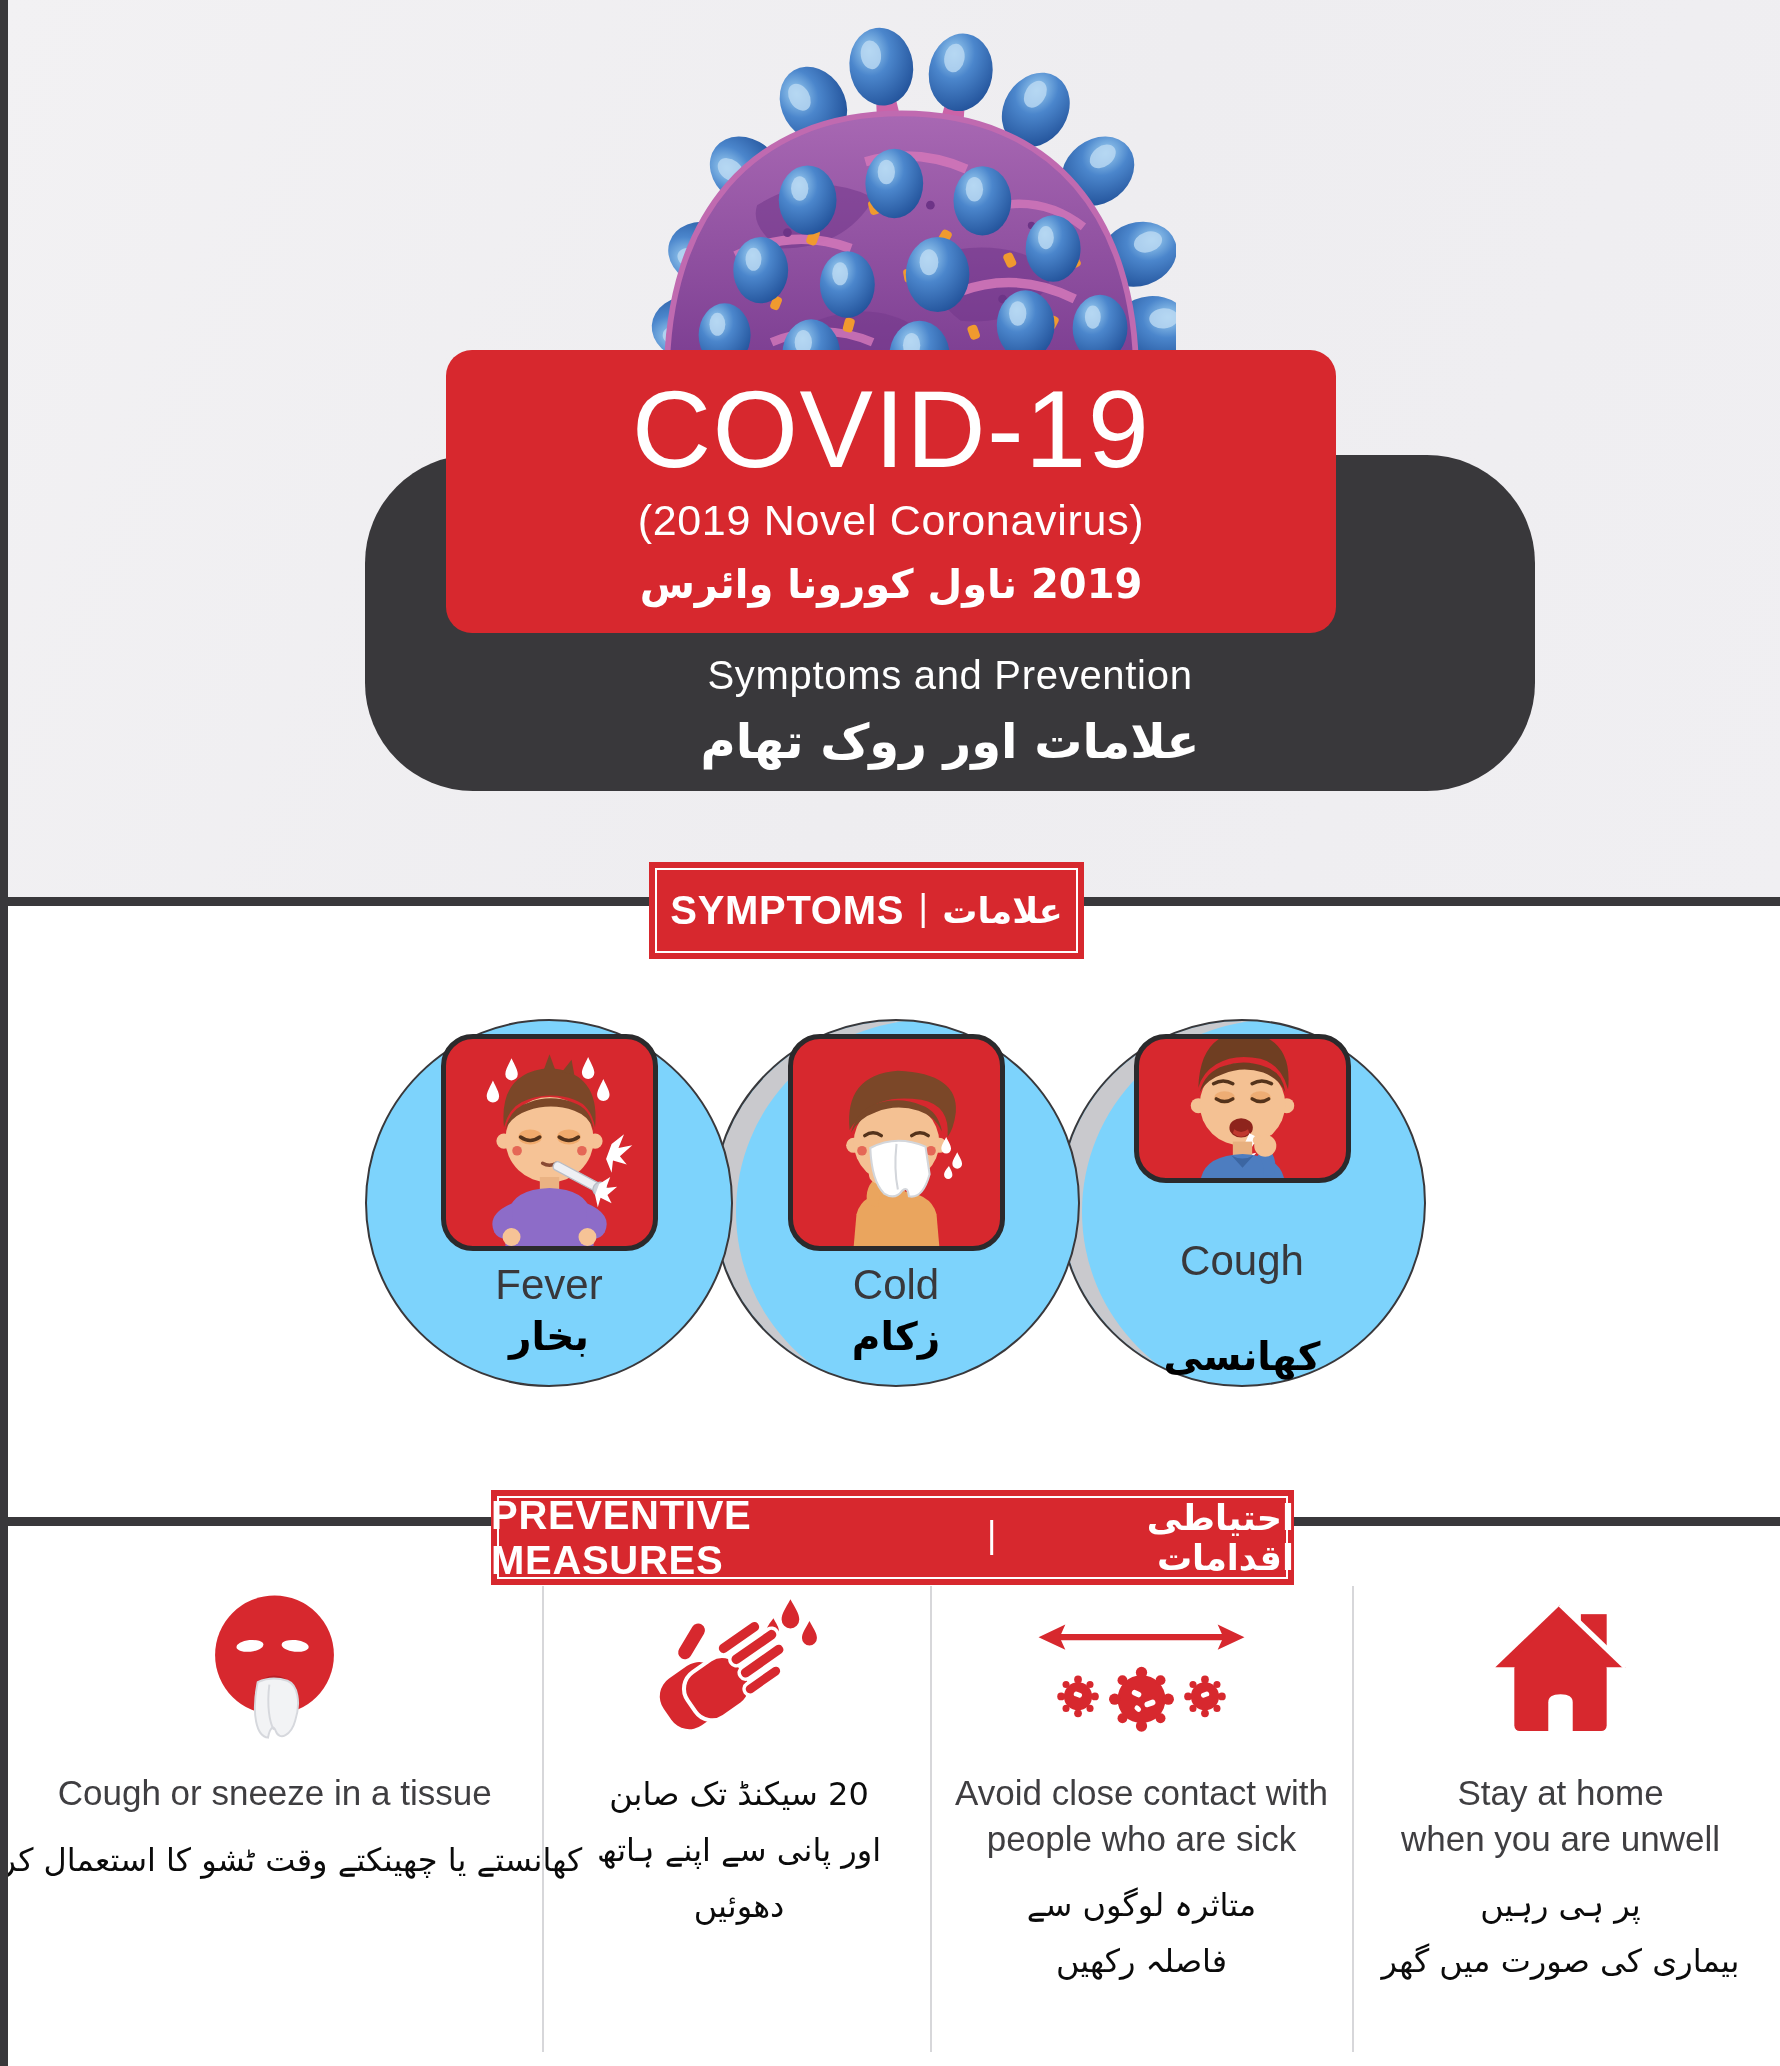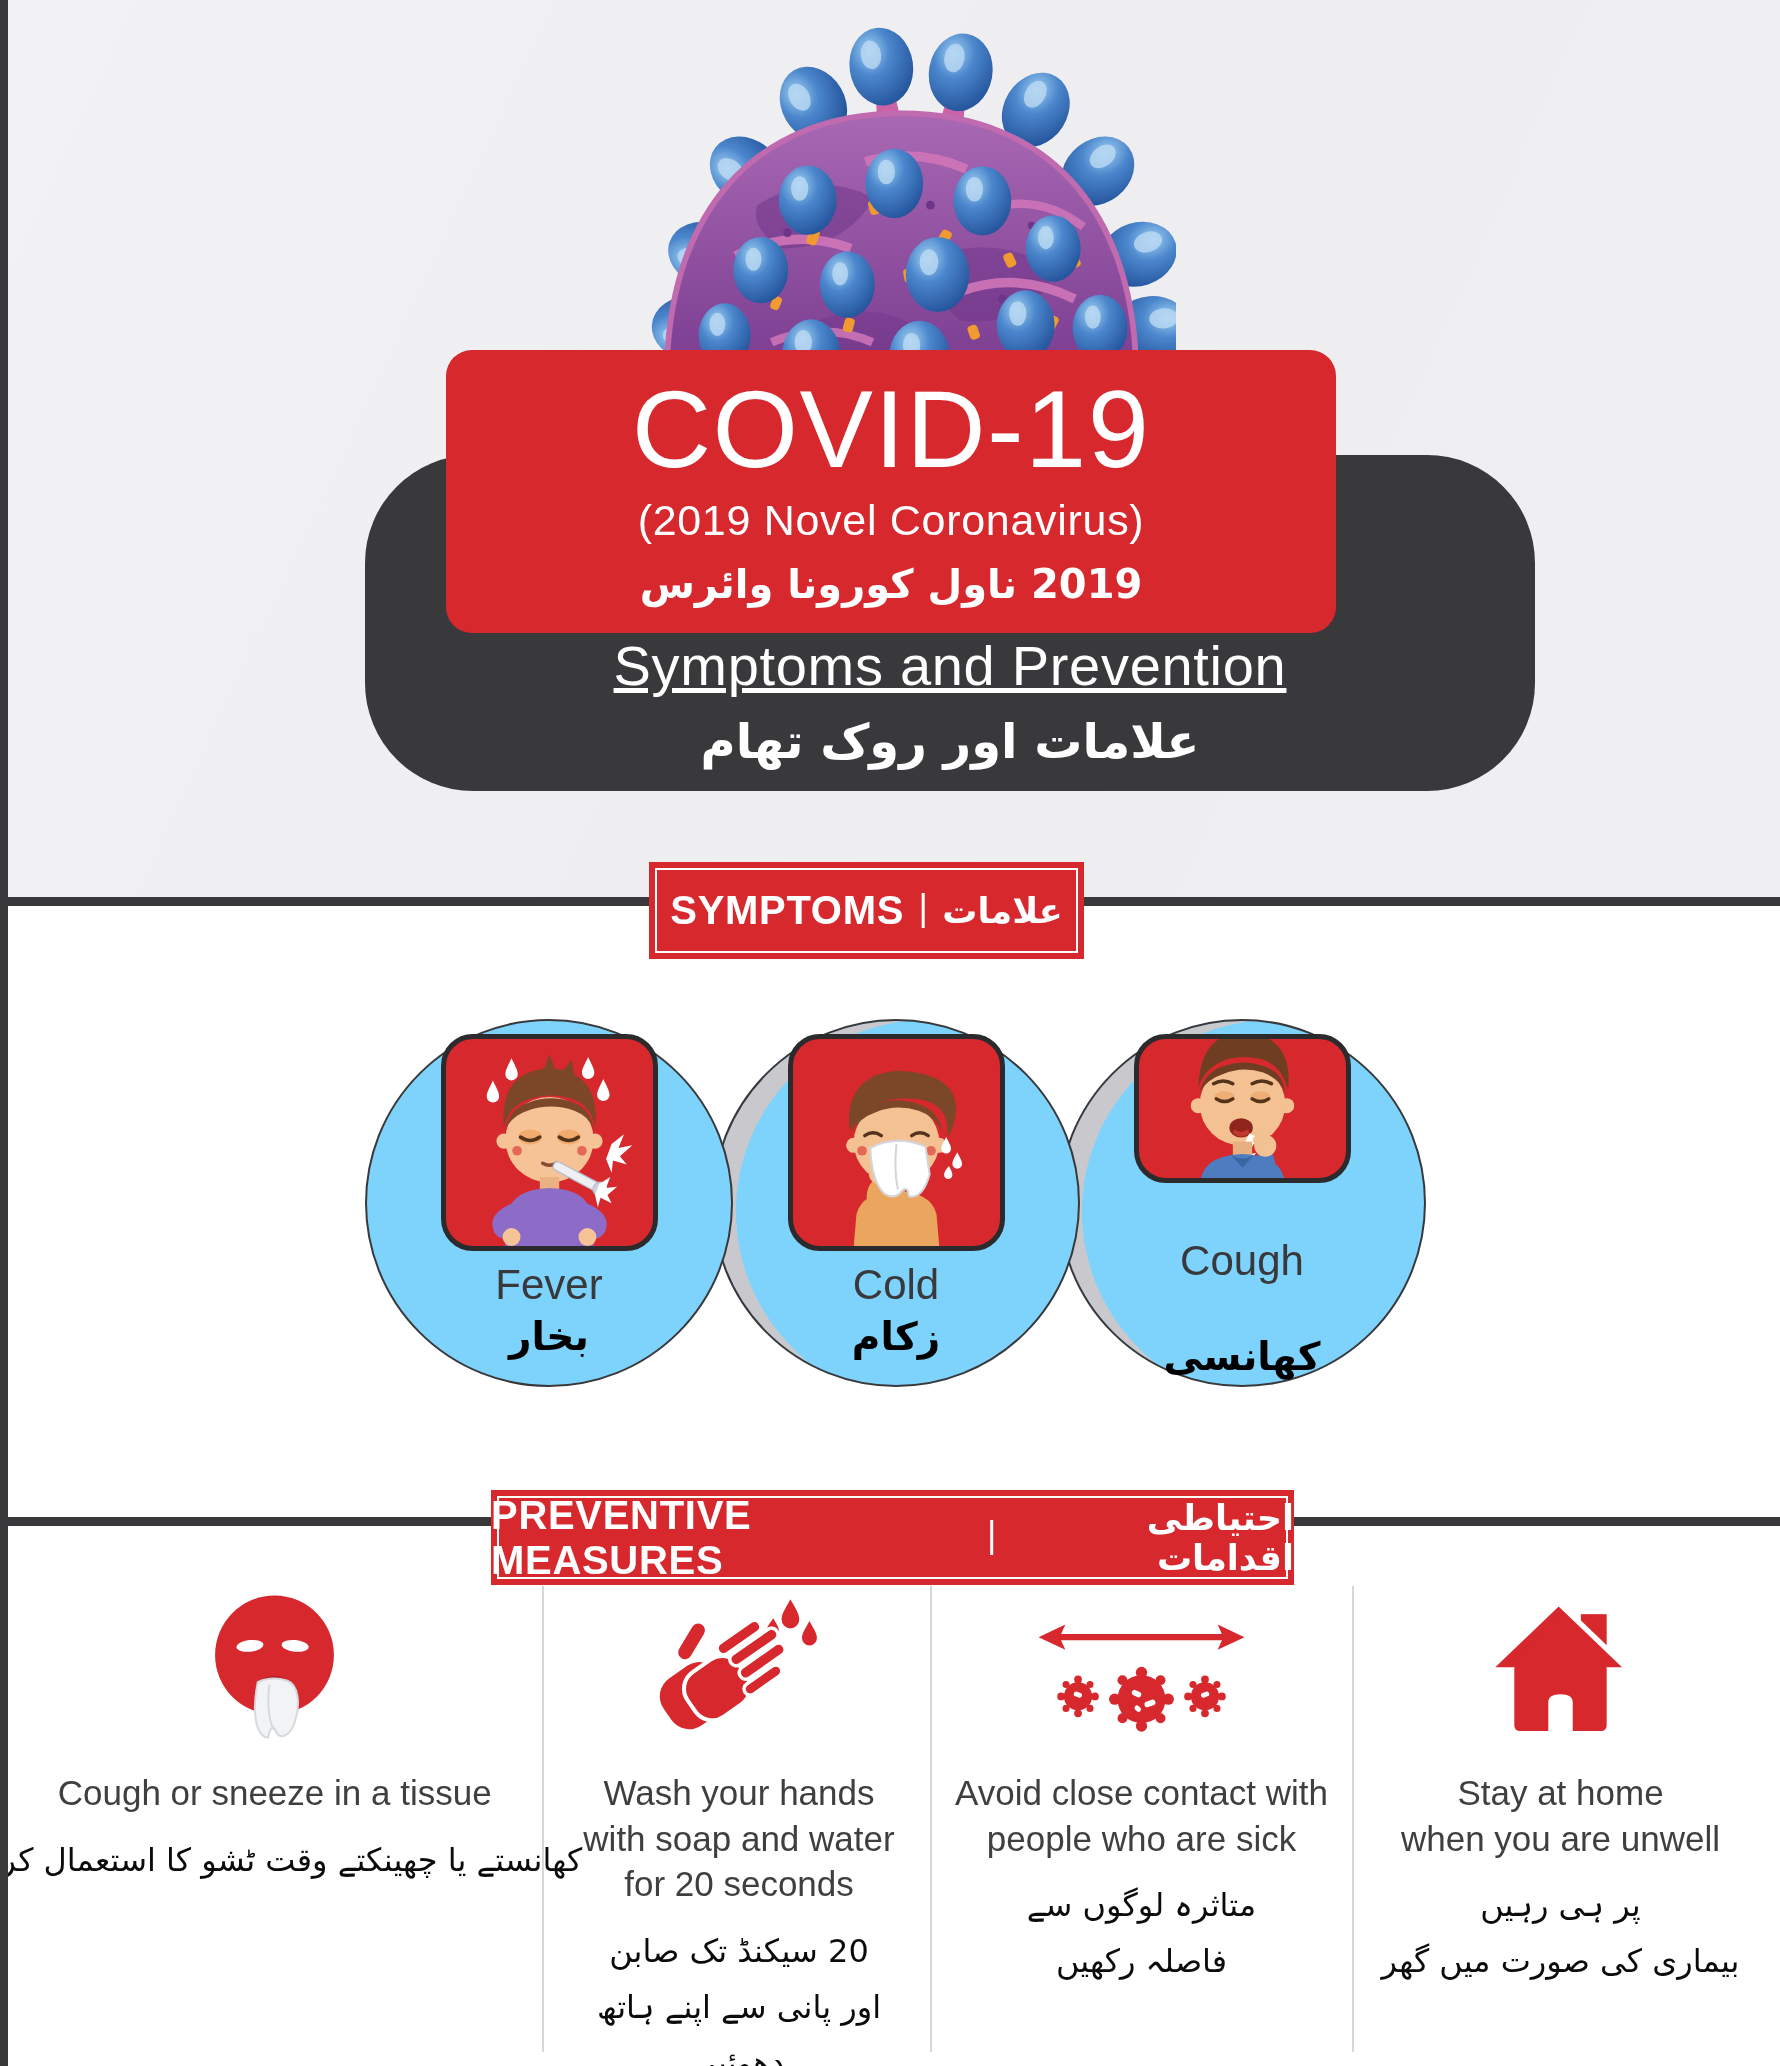--- a/index.html
+++ b/index.html
@@ -12,21 +12,21 @@
           background:linear-gradient(115deg,#f2f1f3 0%,#eeedf0 55%,#f0eff2 100%);}
   .left-strip{position:absolute;left:0;top:0;width:8px;height:2066px;background:#39383b;z-index:40;}
   .hrline{position:absolute;left:0;width:1781px;height:9.4px;background:#39383b;z-index:2;}
   #hr-symptoms{top:897px;}
   #hr-prevent{top:1517px;}
 
   
   .dark-banner{position:absolute;left:365px;top:455px;width:1170px;height:336px;background:#39383b;
                border-radius:108px;z-index:2;display:flex;flex-direction:column;justify-content:flex-end;
                align-items:center;padding-bottom:19px;box-sizing:border-box;}
-  .tagline{color:#fff;font-size:56px;letter-spacing:0.7px;text-decoration:underline;}
+  .tagline{color:#fff;font-size:40px;letter-spacing:0.7px;}
   .tagline-ur{color:#fff;font-size:48px;font-weight:bold;margin-top:11.6px;line-height:1.3;}
   .red-banner{position:absolute;left:446px;top:350px;width:890px;height:283px;background:#d7282e;
               border-radius:26px;z-index:3;display:flex;flex-direction:column;align-items:center;
               justify-content:center;color:#fff;}
   .covid-title{font-size:110px;font-weight:400;letter-spacing:1.4px;line-height:1;}
   .covid-sub{font-size:43px;margin-top:11.6px;letter-spacing:0.7px;}
   .covid-sub-ur{font-size:40px;margin-top:14.4px;font-weight:bold;line-height:1.25;}
   .virus-wrap{position:absolute;left:627px;top:16px;z-index:1;}
 
   
@@ -384,25 +384,20 @@
           <rect x="30" y="-66" width="58" height="20" rx="10" fill="#d7282e" transform="rotate(-24 30 -56)"></rect>
         </g>
         <g transform="translate(84,158) rotate(-35)">
           <rect x="-30" y="-40" width="92" height="80" rx="30" fill="#d7282e" stroke="#fff" stroke-width="6"></rect>
           <rect x="48" y="-52" width="74" height="19" rx="9" fill="#d7282e" stroke="#fff" stroke-width="5"></rect>
           <rect x="54" y="-28" width="82" height="19" rx="9" fill="#d7282e" stroke="#fff" stroke-width="5"></rect>
           <rect x="54" y="-4" width="78" height="19" rx="9" fill="#d7282e" stroke="#fff" stroke-width="5"></rect>
           <rect x="46" y="20" width="64" height="18" rx="9" fill="#d7282e" stroke="#fff" stroke-width="5"></rect>
         </g>
       </svg>
-    </div>
-    <div class="p-en">
-      <span>Wash your hands</span>
-      <span>with soap and water</span>
-      <span>for 20  seconds</span>
     </div>
     <div class="p-ur ur" dir="rtl">
       <span>20 سیکنڈ تک صابن</span>
       <span>اور پانی سے اپنے ہاتھ دھوئیں</span>
     </div>
   </div>
 
   <div class="pcol" id="pcol-3">
     <div class="p-icon">
       <svg width="231" height="134" viewBox="0 0 320 190">

